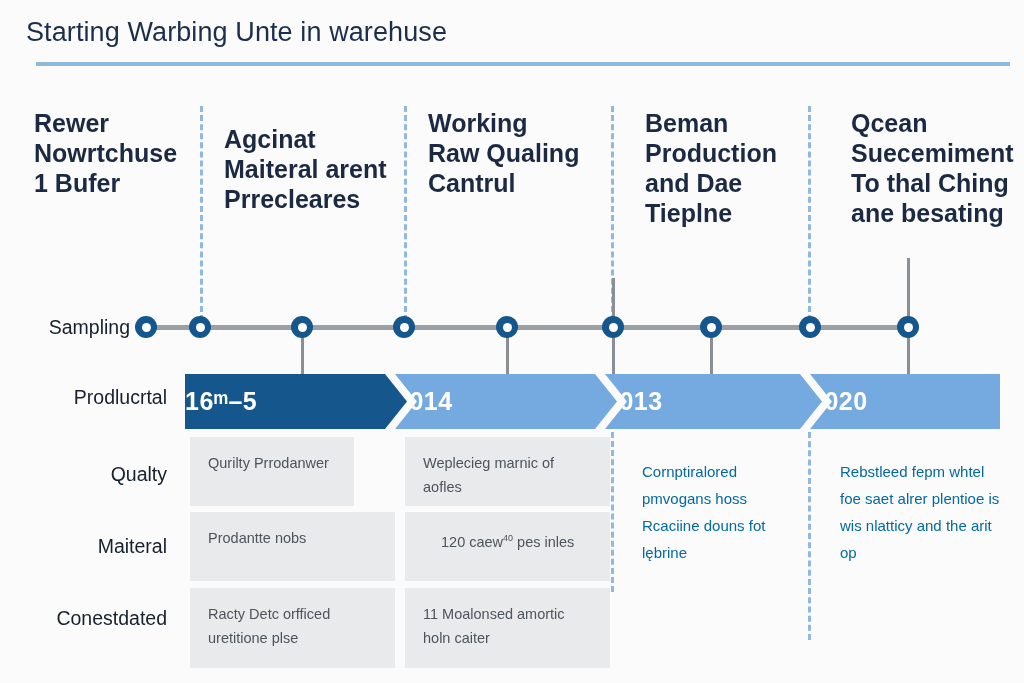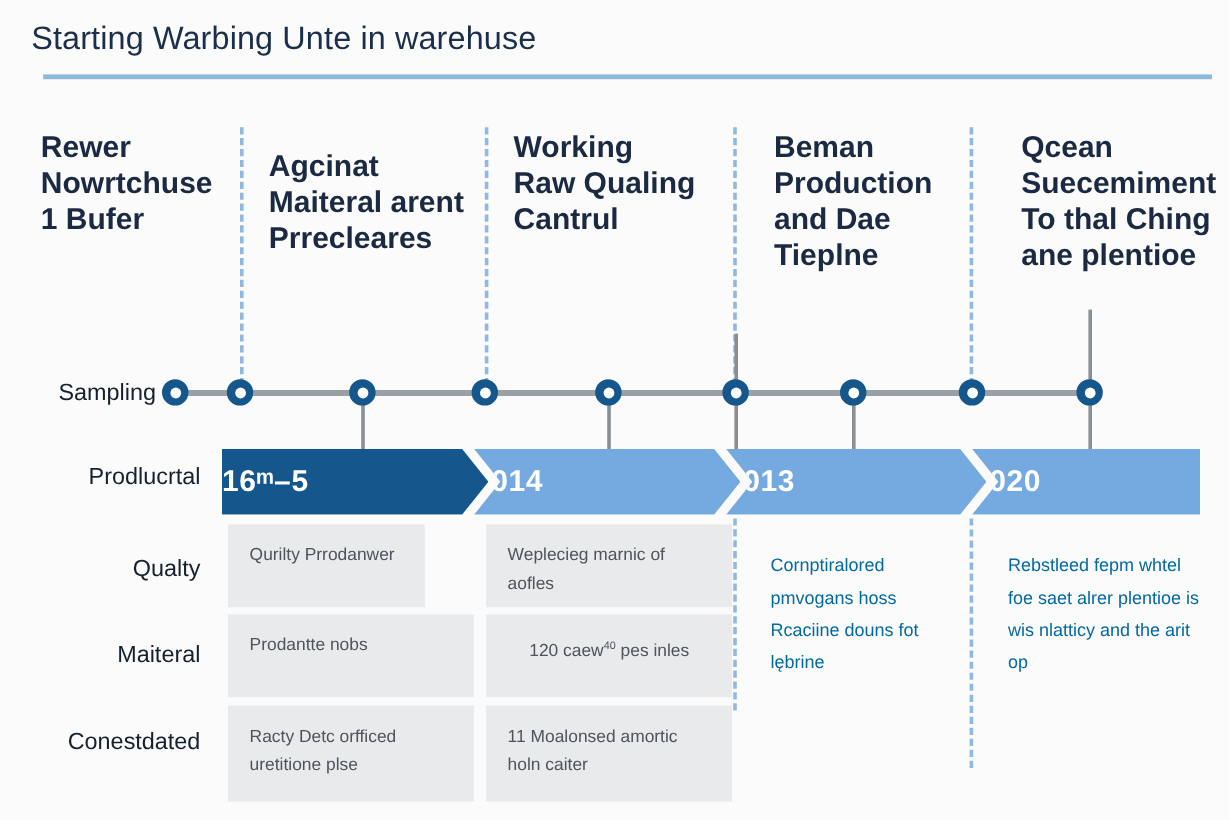--- a/index.html
+++ b/index.html
@@ -127,21 +127,21 @@
   <div class="col-head" style="left:645px;">
     <span>Beman</span>
     <span>Production</span>
     <span>and Dae</span>
     <span>Tieplne</span>
   </div>
   <div class="col-head" style="left:838px;margin-left:13px;">
     <span>Qcean</span>
     <span>Suecemiment</span>
     <span>To thal Ching</span>
-    <span>ane plentioe</span>
+    <span>ane besating</span>
   </div>
 
   <div class="timeline-line"></div>
 
   <div class="stem" style="left:301px;height:46px;"></div>
   <div class="stem" style="left:506px;height:46px;"></div>
   <div class="stem" style="left:612px;height:46px;"></div>
   <div class="stem" style="left:710px;height:46px;"></div>
   <div class="stem" style="left:907px;height:46px;"></div>
   <div class="stem" style="left:907px;top:258px;height:68px;"></div>

